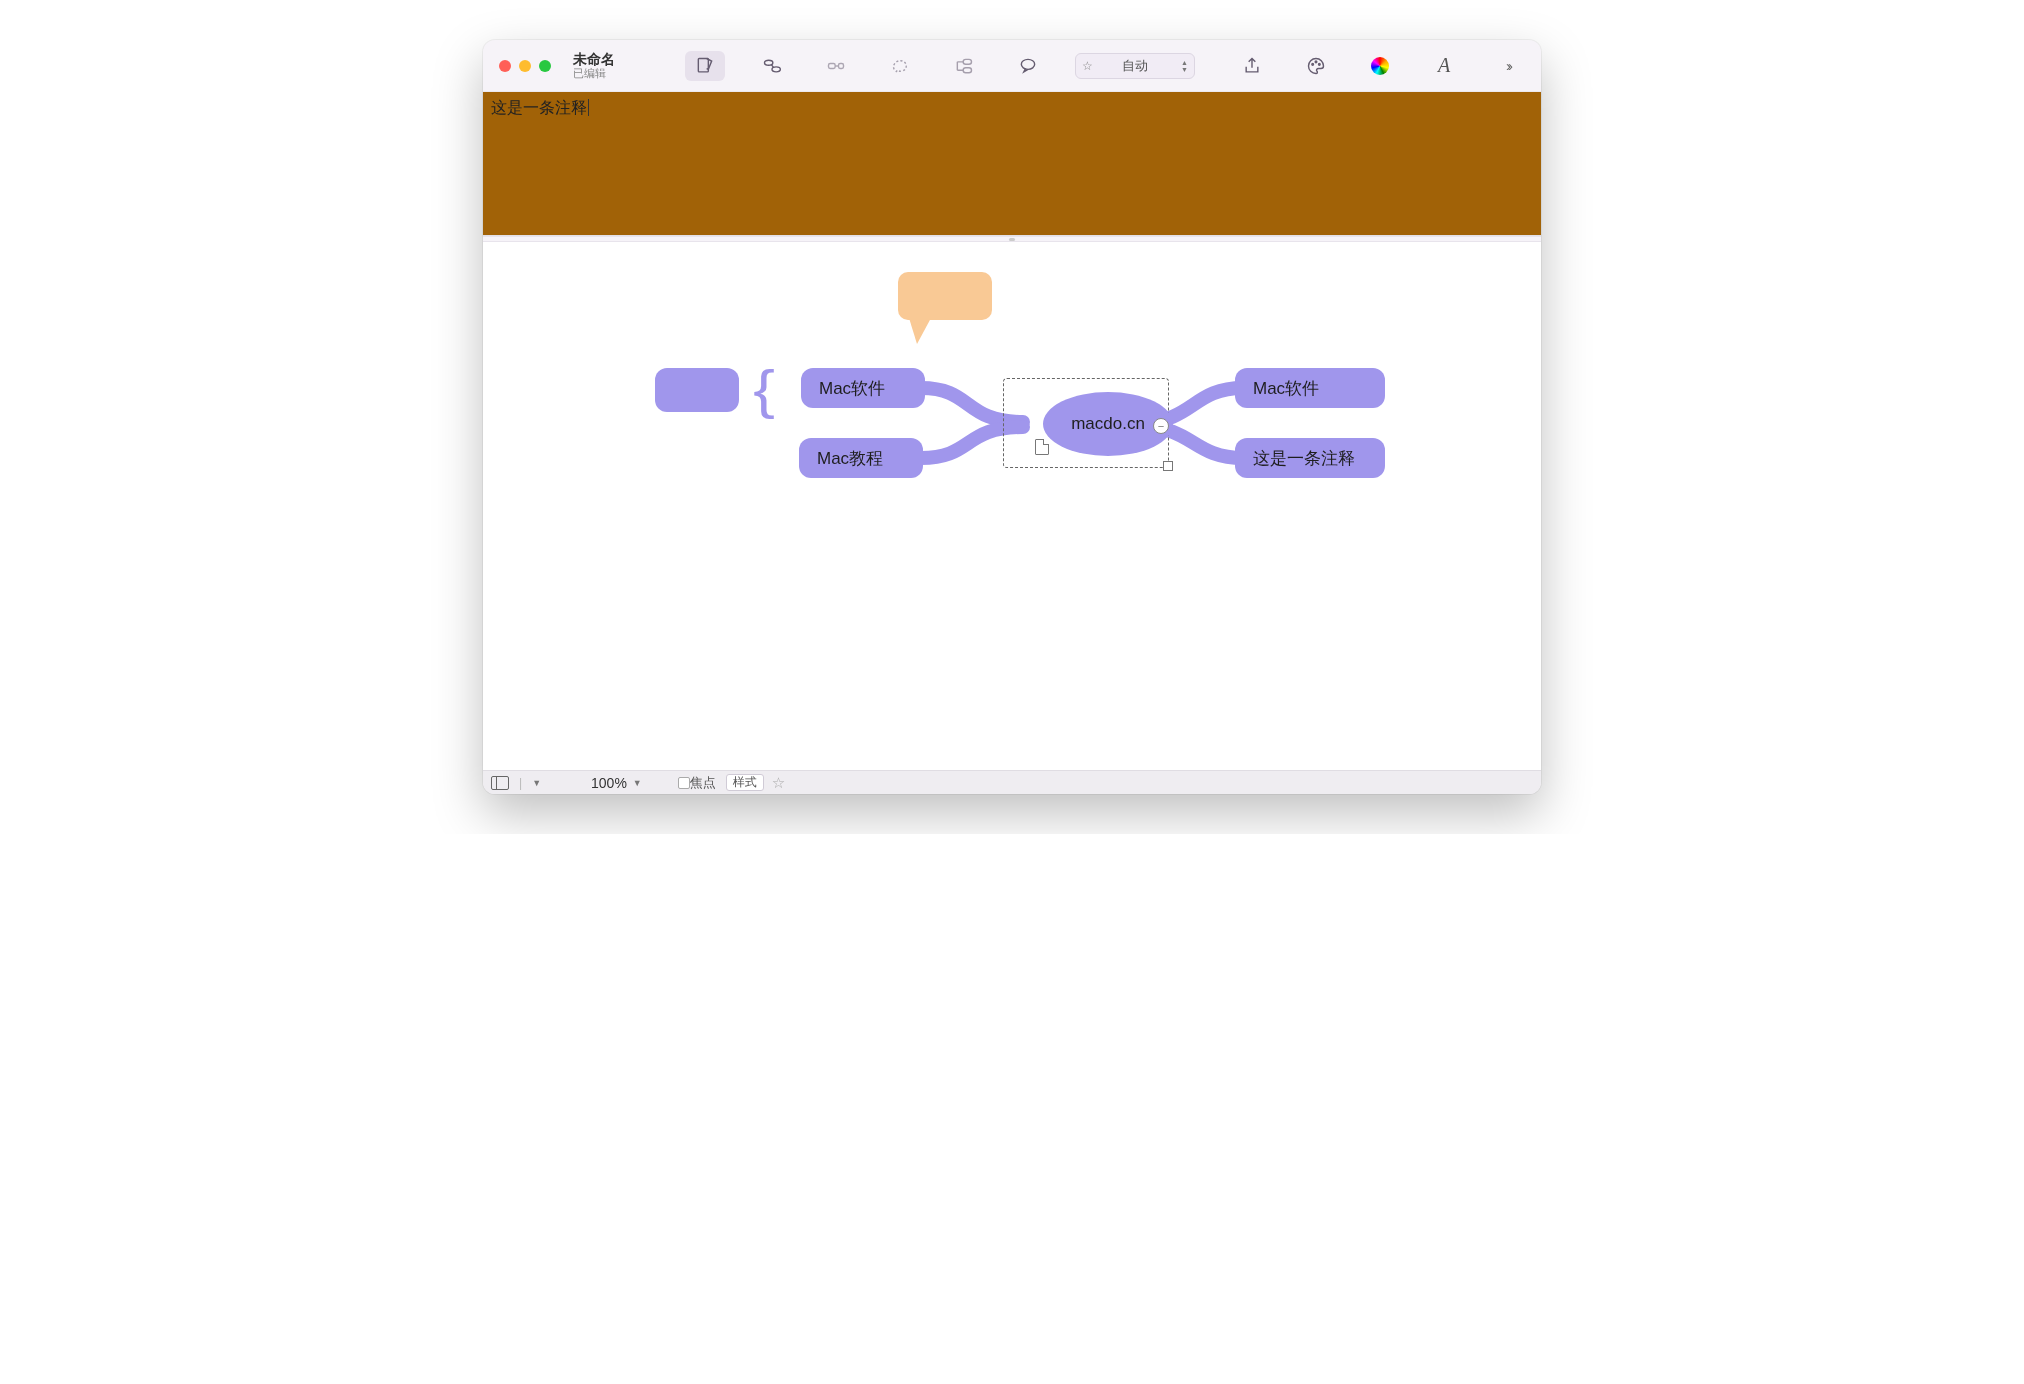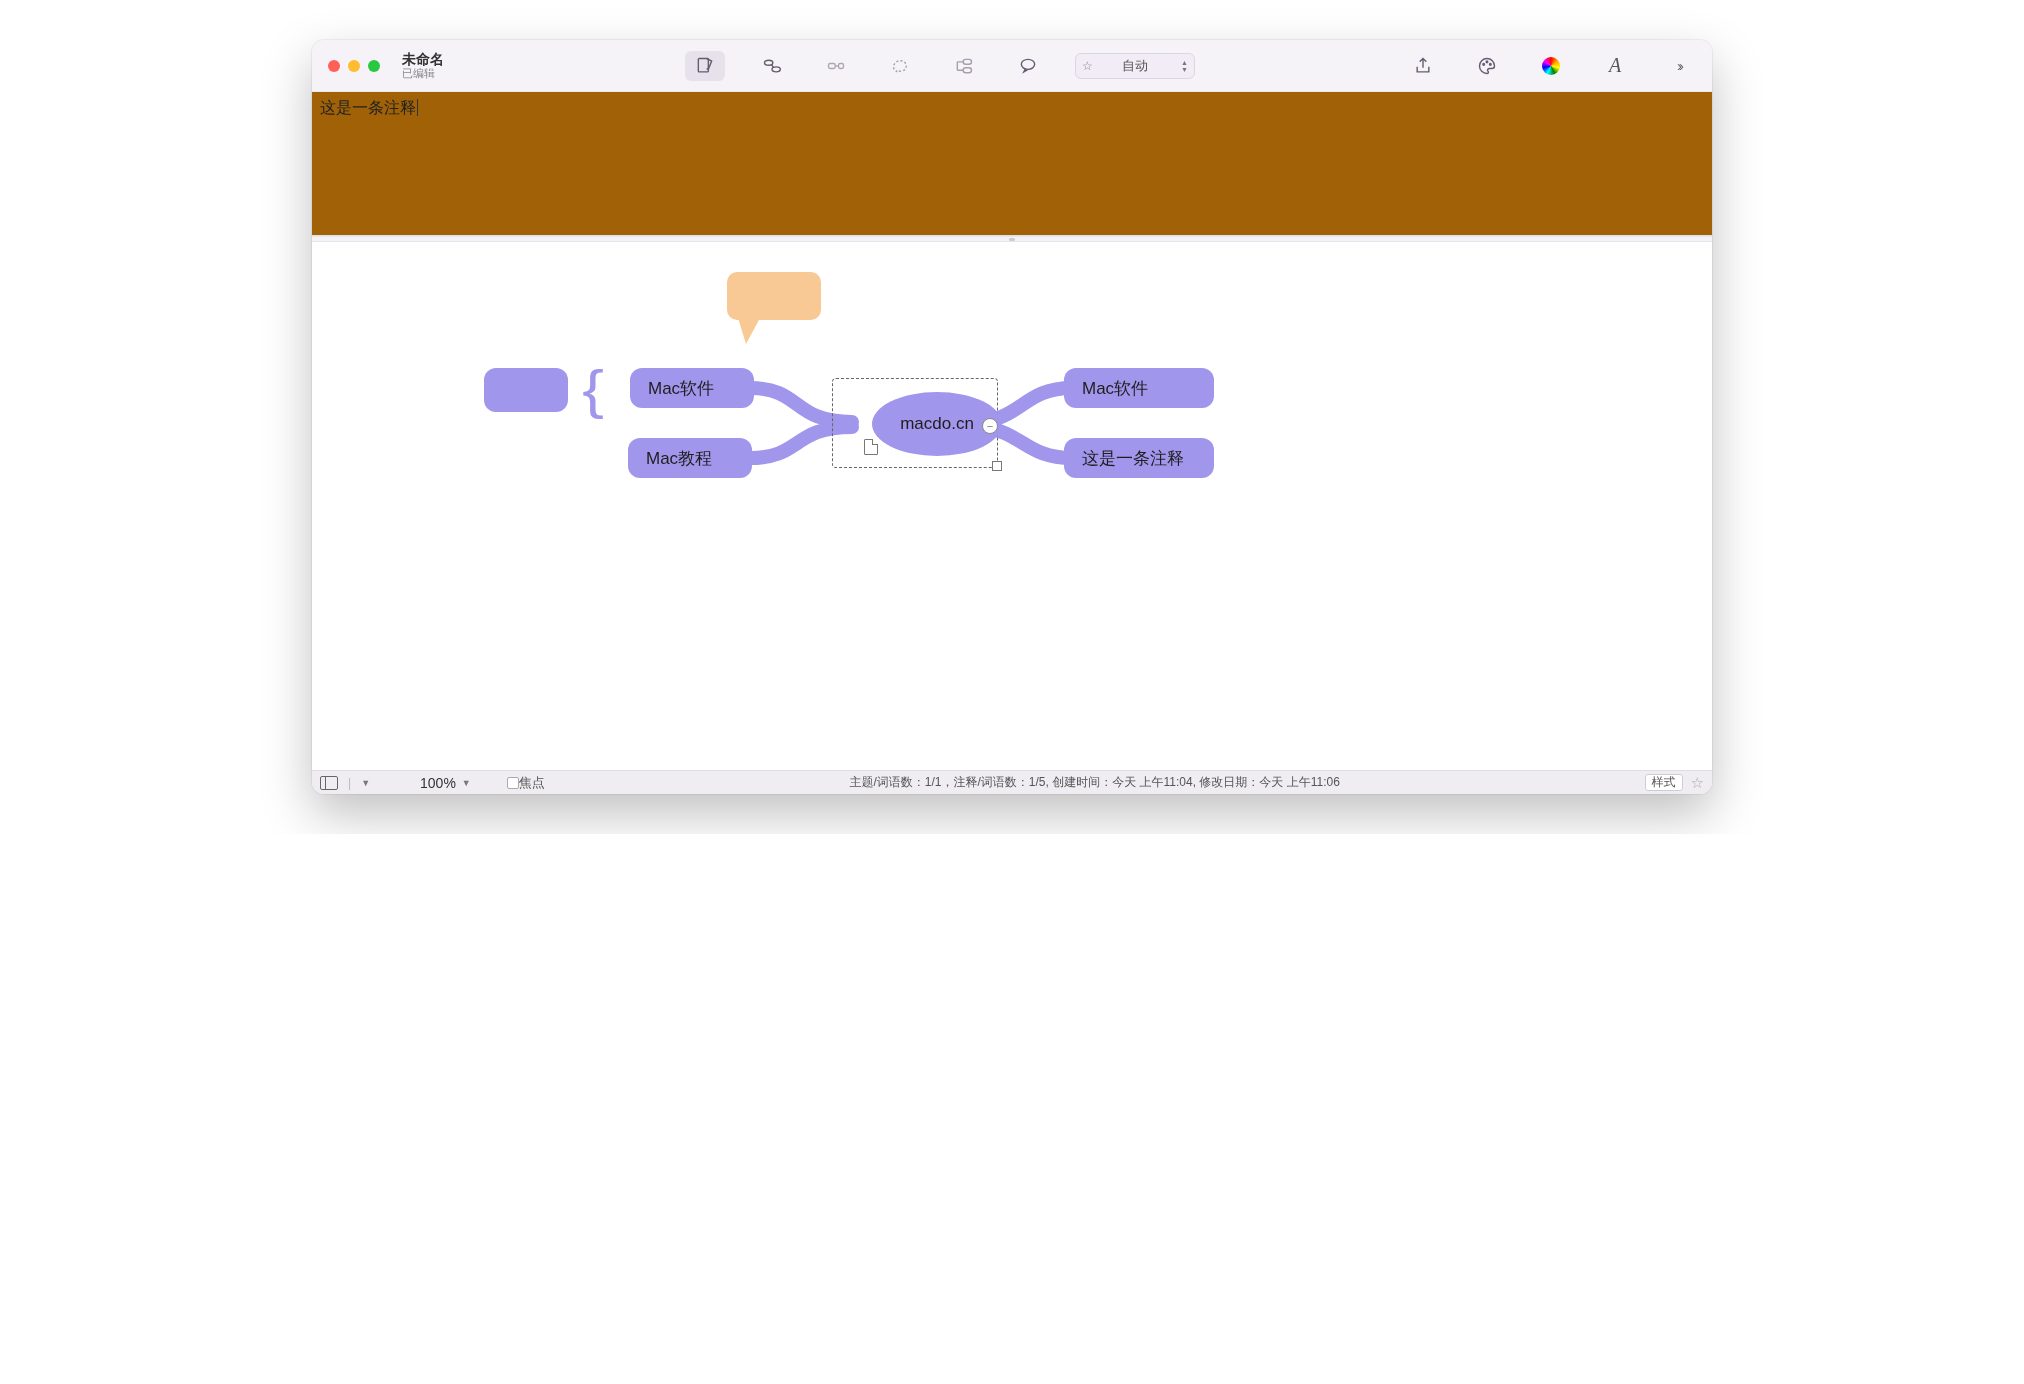--- a/index.html
+++ b/index.html
@@ -9,21 +9,21 @@
       font-family: -apple-system, BlinkMacSystemFont, "Helvetica Neue", sans-serif;
     }
     body {
       background: #fff;
       display: flex;
       align-items: flex-start;
       justify-content: center;
       padding: 40px;
     }
     .window {
-      width: 1400px;
+      width: 1058px;
       height: 754px;
       background: #f6f3f8;
       border-radius: 12px;
       box-shadow: 0 20px 50px rgba(0,0,0,0.25), 0 0 0 1px rgba(0,0,0,0.05);
       display: flex;
       flex-direction: column;
       overflow: hidden;
       position: relative;
     }
     
@@ -470,21 +470,20 @@
       <div style="font-size:9px;color:#777">▼</div>
     </div>
     <div class="sb-zoom">
       <span>100%</span>
       <span style="font-size:9px;color:#777">▼</span>
     </div>
     <div class="sb-focus">
       <div class="sb-focus-check"></div>
       <span>焦点</span>
     </div>
-    <div class="sb-center">主题/词语数：1/1，注释/词语数：1/5, 创建时间：今天 上午11:04, 修改日期：今天 上午11:06</div>
     <div class="sb-right">
       <div class="sb-style-btn">
         <span>样式</span>
       </div>
       <span class="sb-star">☆</span>
     </div>
   </div>
 </div>
 
 </body></html>

